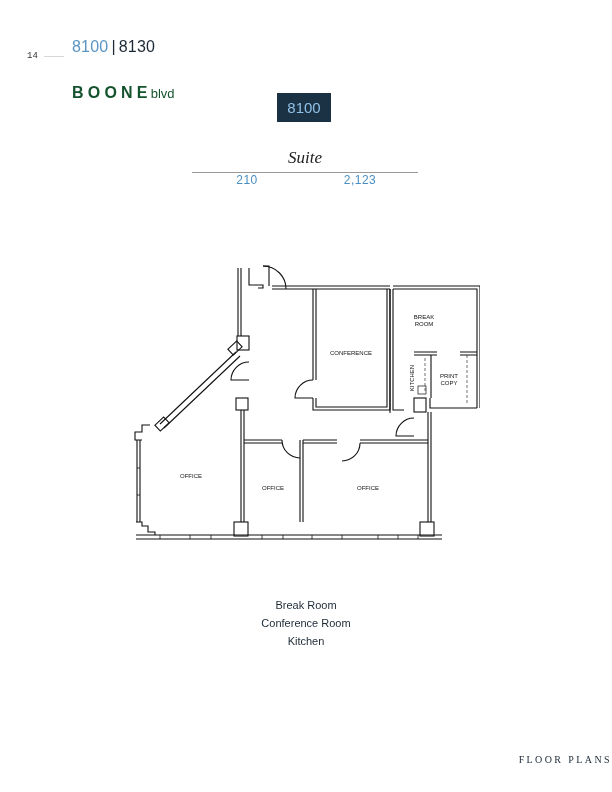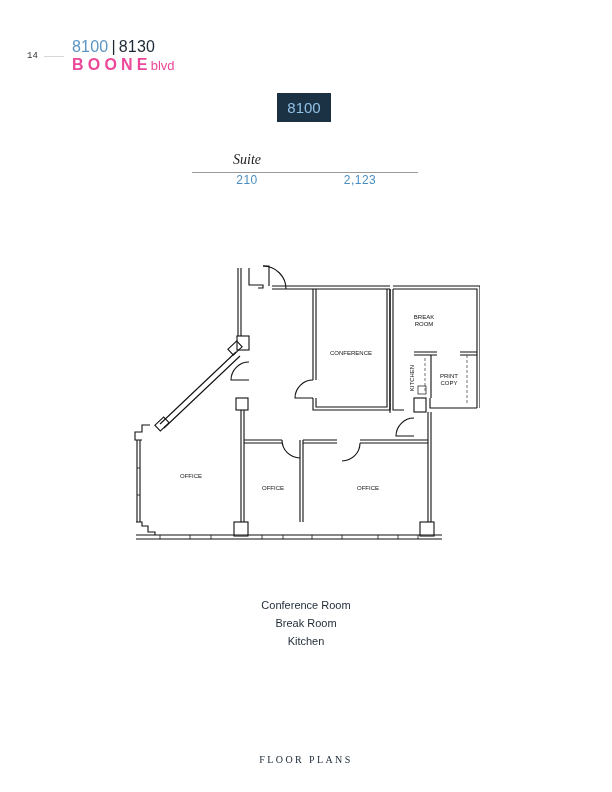--- a/index.html
+++ b/index.html
@@ -3,33 +3,33 @@
   <meta charset="utf-8">
   <style>
     html, body { margin: 0; padding: 0; background: #ffffff; }
     body { width: 612px; height: 792px; position: relative; overflow: hidden; font-family: "Liberation Sans", sans-serif; color: #1d2a36; }
     .page-num { position: absolute; left: 27px; top: 51px; font-family: Liberation Mono, monospace; font-size: 9px; color: #333; }
     .page-rule { position: absolute; left: 44px; top: 56px; width: 20px; height: 1px; background: #d8d8d8; }
     .brand { position: absolute; left: 72px; top: 38px; }
     .brand-top { font-size: 16px; letter-spacing: 0.2px; line-height: 18px; color: #1d2a36; }
     .brand-top .accent { color: #5b95c4; }
     .brand-top .sep { margin: 0 3px; }
-    .brand-bottom { font-size: 16px; font-weight: bold; letter-spacing: 4.2px; line-height: 18px; color: #ec4899; }
+    .brand-bottom { font-size: 16px; font-weight: bold; letter-spacing: 4.2px; line-height: 18px; color: #14532d; margin-top: 28px; }
     .brand-bottom .small { font-size: 13px; font-weight: normal; letter-spacing: 0; margin-left: -1px; }
     .building-badge { position: absolute; left: 277px; top: 93px; width: 54px; height: 29px; background: #1b3244; color: #8fc0e6; font-size: 15px; display: flex; align-items: center; justify-content: center; }
     .suite-table { position: absolute; left: 192px; top: 148px; width: 226px; }
-    .suite-head { display: flex; height: 23px; align-items: center; font-family: "Liberation Serif", serif; font-style: italic; font-size: 14px; color: #222; }
+    .suite-head { display: flex; height: 23px; align-items: center; font-family: "Liberation Serif", serif; font-style: italic; font-size: 17px; color: #222; flex-direction: column; }
     .suite-head span, .suite-row span { display: block; text-align: center; }
     .col1 { width: 110px; }
     .col2 { width: 116px; }
     .suite-rule { height: 1px; background: #999; margin-top: 1px; }
     .suite-row { display: flex; height: 20px; align-items: flex-start; font-size: 12px; color: #4a8dc0; letter-spacing: 0.5px; }
     .plan { position: absolute; left: 110px; top: 258px; width: 370px; height: 290px; }
     .features { position: absolute; left: 206px; top: 596px; width: 200px; text-align: center; font-size: 11px; line-height: 18px; color: #1d2a36; }
-    .footer { position: absolute; left: 0; width: 612px; top: 754px; text-align: center; font-family: "Liberation Serif", serif; font-size: 10px; letter-spacing: 2.4px; color: #1d2a36; }
+    .footer { position: absolute; left: 0; width: 612px; top: 754px; text-align: right; font-family: "Liberation Serif", serif; font-size: 10px; letter-spacing: 2.4px; color: #1d2a36; }
     .plan text { font-family: "Liberation Sans", sans-serif; font-size: 6px; fill: #111; }
   </style>
 </head>
 <body>
 
 <span class="page-num">14</span>
 <div class="page-rule"></div>
 
 <div class="brand">
   <div class="brand-top">
@@ -117,18 +117,18 @@
   <text x="351" y="355" text-anchor="middle">CONFERENCE</text>
   <text x="414" y="378" text-anchor="middle" transform="rotate(-90 414 378)">KITCHEN</text>
   <text x="449" y="378" text-anchor="middle">PRINT</text>
   <text x="449" y="385" text-anchor="middle">COPY</text>
   <text x="191" y="478" text-anchor="middle">OFFICE</text>
   <text x="273" y="490" text-anchor="middle">OFFICE</text>
   <text x="368" y="490" text-anchor="middle">OFFICE</text>
 </svg>
 
 <div class="features">
+  <div>Break Room</div>
   <div>Conference Room</div>
-  <div>Break Room</div>
   <div>Kitchen</div>
 </div>
 
 <div class="footer">FLOOR PLANS</div>
 
 </body></html>

